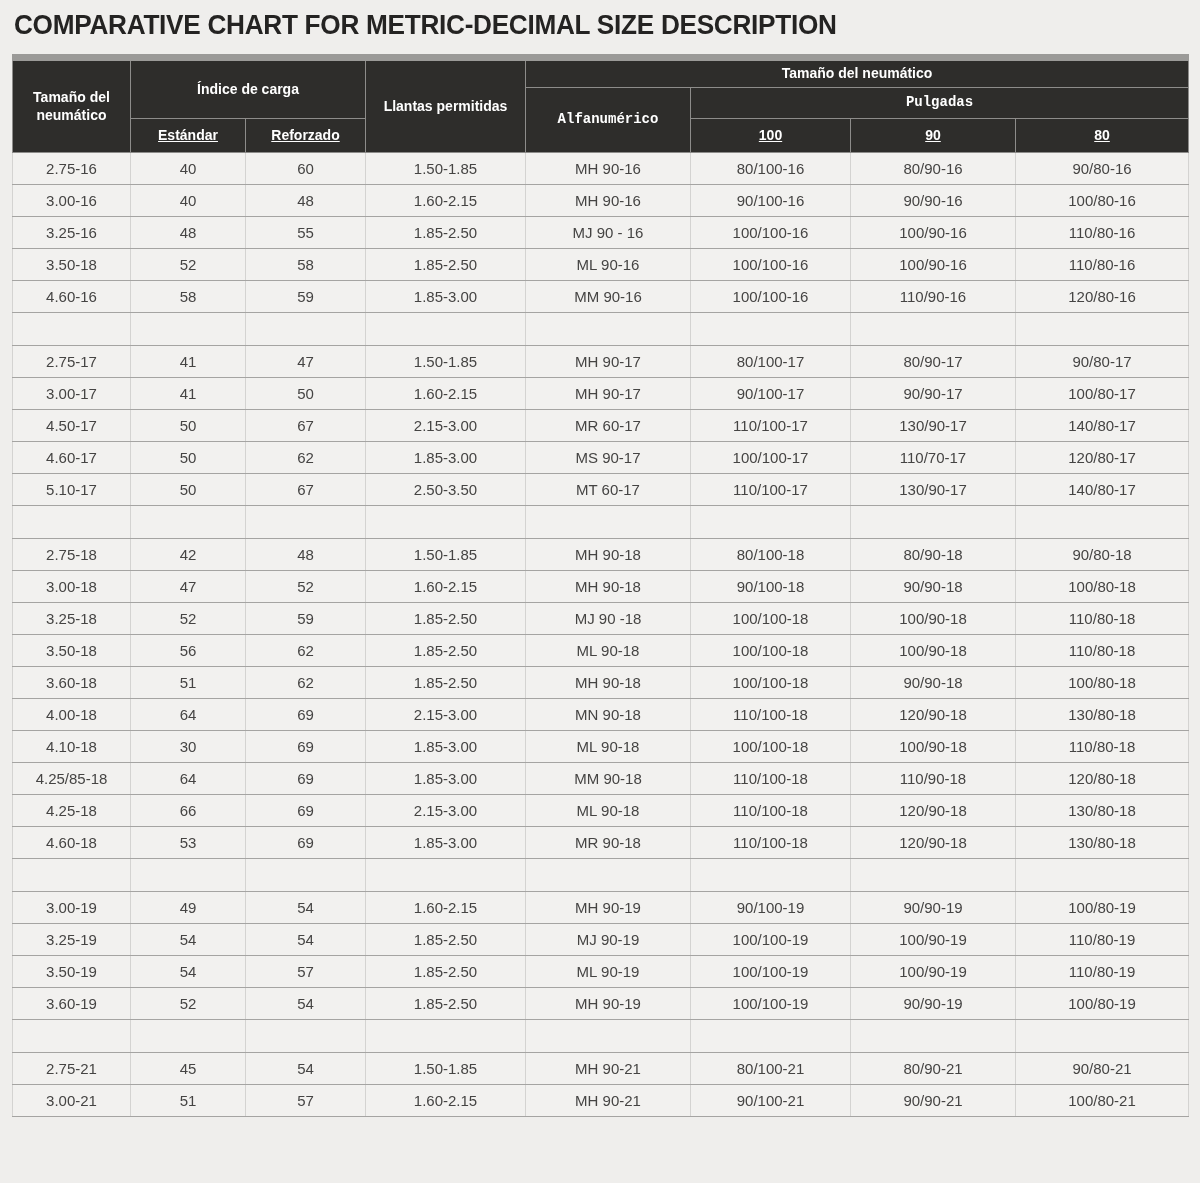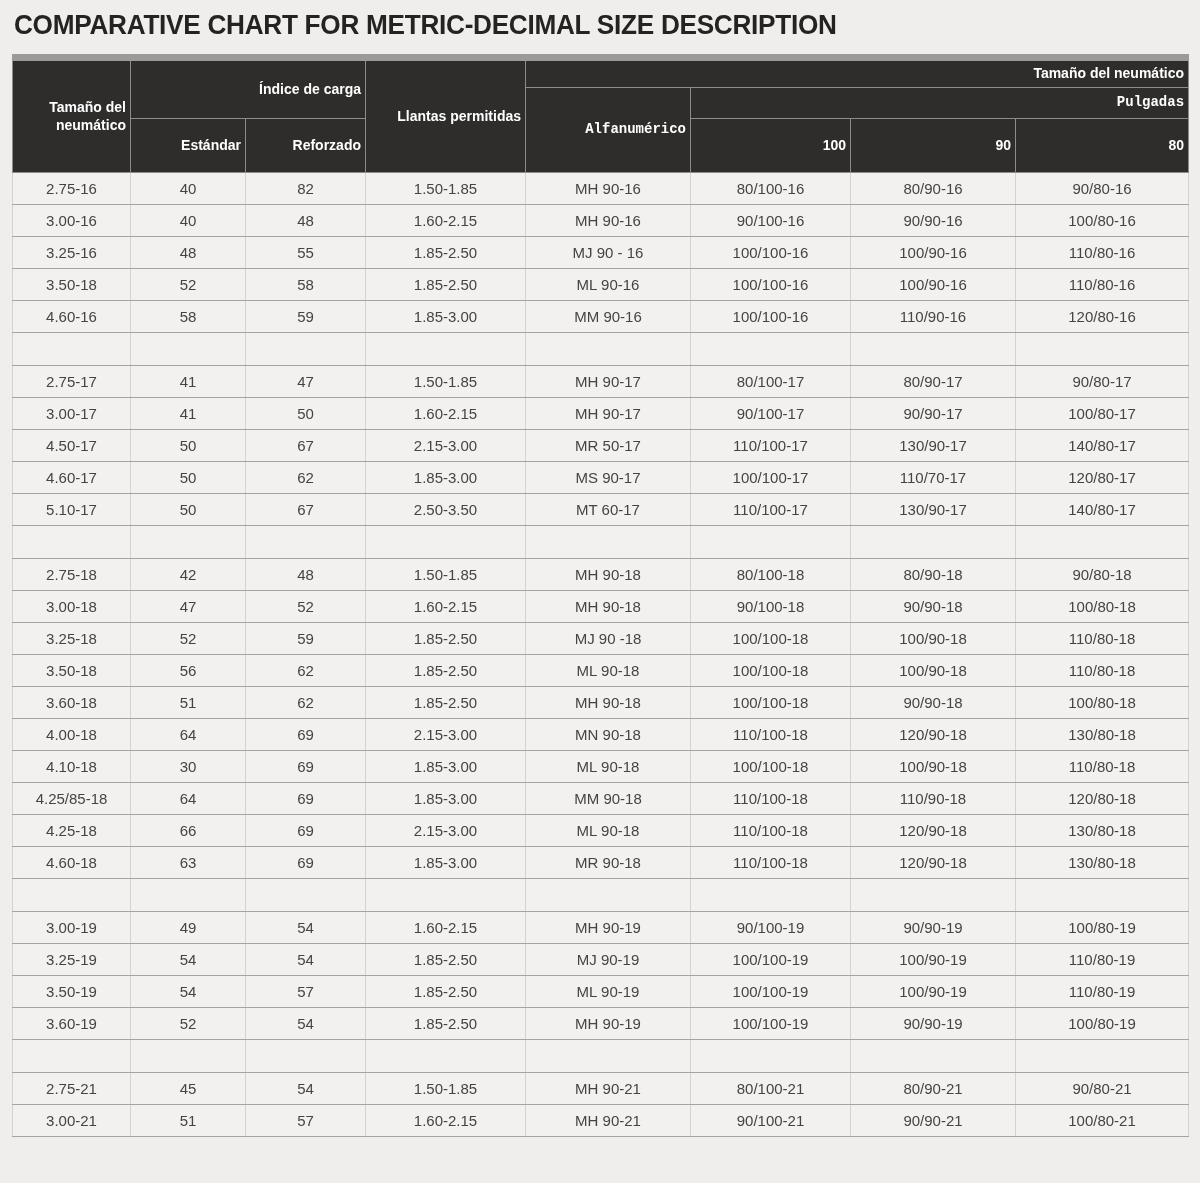--- a/index.html
+++ b/index.html
@@ -32,30 +32,30 @@
     border-top: 7px solid #9b9a98;
     border-left: 1px solid #d0cfcd;
     border-right: 1px solid #d0cfcd;
     border-bottom: 1px solid #a5a4a2;
   }
   
   thead th {
     background: #2e2d2b;
     color: #ffffff;
     font-weight: bold;
-    text-align: right;
+    text-align: center;
     vertical-align: middle;
     border: 1px solid #8d8c8a;
     font-size: 14px;
     line-height: 1.25;
     padding: 2px 4px;
   }
   thead tr.h-row-1 th { height: 30px; }
   thead tr.h-row-2 th { height: 31px; font-family: Liberation Mono, monospace; }
-  thead tr.h-row-3 th { height: 54px; }
+  thead tr.h-row-3 th { height: 34px; text-decoration: underline; }
   
   tbody td {
     background: #f2f1ef;
     color: #454443;
     font-size: 15px;
     text-align: center;
     vertical-align: middle;
     height: 32px;
     border-top: 1px solid #a5a4a2;
     border-bottom: 1px solid #a5a4a2;
@@ -99,21 +99,21 @@
         <th>Reforzado</th>
         <th>100</th>
         <th>90</th>
         <th>80</th>
       </tr>
     </thead>
     <tbody>
         <tr>
           <td>2.75-16</td>
           <td>40</td>
-          <td>82</td>
+          <td>60</td>
           <td>1.50-1.85</td>
           <td>MH 90-16</td>
           <td>80/100-16</td>
           <td>80/90-16</td>
           <td>90/80-16</td>
         </tr>
         <tr>
           <td>3.00-16</td>
           <td>40</td>
           <td>48</td>
@@ -181,21 +181,21 @@
           <td>MH 90-17</td>
           <td>90/100-17</td>
           <td>90/90-17</td>
           <td>100/80-17</td>
         </tr>
         <tr>
           <td>4.50-17</td>
           <td>50</td>
           <td>67</td>
           <td>2.15-3.00</td>
-          <td>MR 50-17</td>
+          <td>MR 60-17</td>
           <td>110/100-17</td>
           <td>130/90-17</td>
           <td>140/80-17</td>
         </tr>
         <tr>
           <td>4.60-17</td>
           <td>50</td>
           <td>62</td>
           <td>1.85-3.00</td>
           <td>MS 90-17</td>
@@ -308,21 +308,21 @@
           <td>66</td>
           <td>69</td>
           <td>2.15-3.00</td>
           <td>ML 90-18</td>
           <td>110/100-18</td>
           <td>120/90-18</td>
           <td>130/80-18</td>
         </tr>
         <tr>
           <td>4.60-18</td>
-          <td>63</td>
+          <td>53</td>
           <td>69</td>
           <td>1.85-3.00</td>
           <td>MR 90-18</td>
           <td>110/100-18</td>
           <td>120/90-18</td>
           <td>130/80-18</td>
         </tr>
         <tr class="spacer">
           <td></td>
           <td></td>

